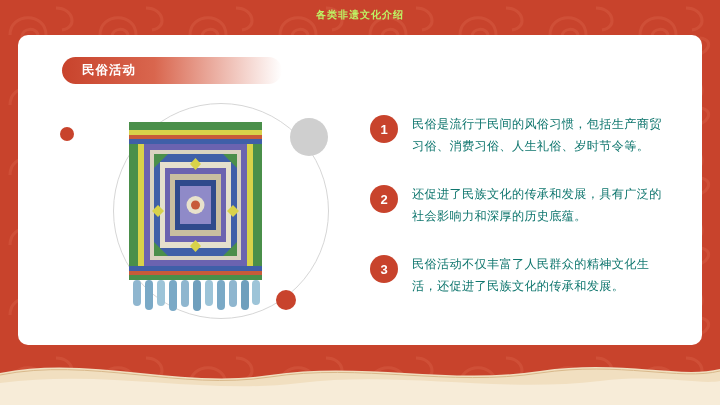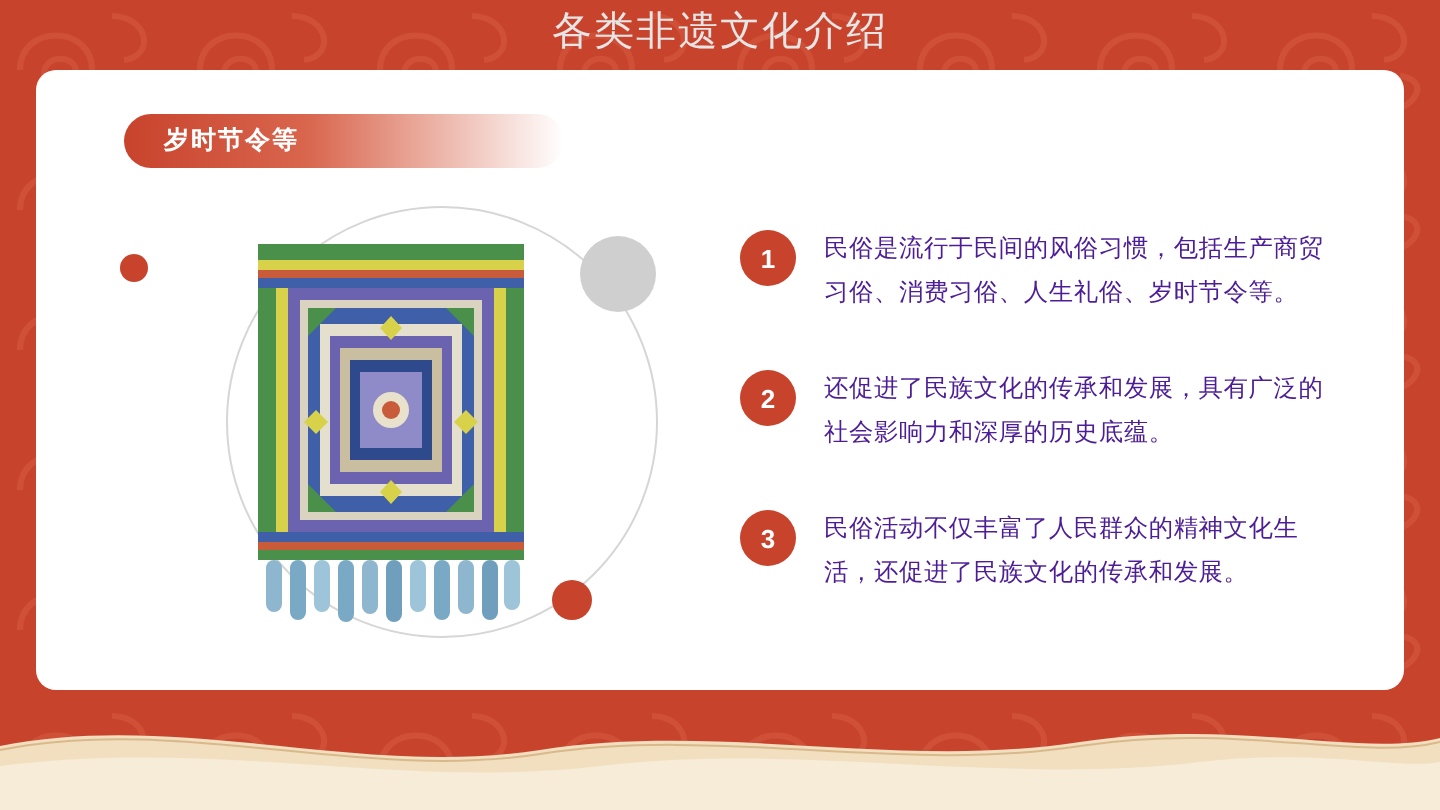--- a/index.html
+++ b/index.html
@@ -31,23 +31,23 @@
     position: absolute;
     left: 0; top: 0;
     width: 720px;
     height: 30px;
     display: flex;
     align-items: center;
     justify-content: center;
     z-index: 5;
   }
   .title-bar .title {
-    color: #e5e5e5;
-    font-size: 20px;
-    font-weight: normal;
+    color: #bef264;
+    font-size: 10px;
+    font-weight: bold;
     letter-spacing: 1px;
   }
   .card {
     position: absolute;
     left: 18px;
     top: 35px;
     width: 684px;
     height: 310px;
     background: #ffffff;
     border-radius: 10px;
@@ -126,21 +126,21 @@
     color: #ffffff;
     font-size: 13px;
     font-weight: bold;
     display: flex;
     align-items: center;
     justify-content: center;
     margin-top: 2px;
   }
   .ptext {
     margin-left: 14px;
-    color: #4c1d95;
+    color: #0f766e;
     font-size: 12.2px;
     line-height: 22px;
     letter-spacing: 0.3px;
     max-width: 252px;
   }
   .footer-band {
     position: absolute;
     left: 0;
     bottom: 0;
     width: 720px;
@@ -164,21 +164,21 @@
     <rect x="0" y="0" width="720" height="405" fill="url(#swirl)"></rect>
   </svg>
 
   <div class="title-bar">
     <span class="title">各类非遗文化介绍</span>
   </div>
 
   <div class="card">
 
     <div class="section-tag">
-      <span class="tag-text">岁时节令等</span>
+      <span class="tag-text">民俗活动</span>
     </div>
 
     <div class="circle-outline"></div>
     <div class="dot-red left"></div>
     <div class="dot-red bottom"></div>
     <div class="dot-gray"></div>
 
     <svg class="artwork" viewBox="0 0 149 195">
 
       <rect x="8" y="2" width="133" height="158" fill="#f2efe6"></rect>

